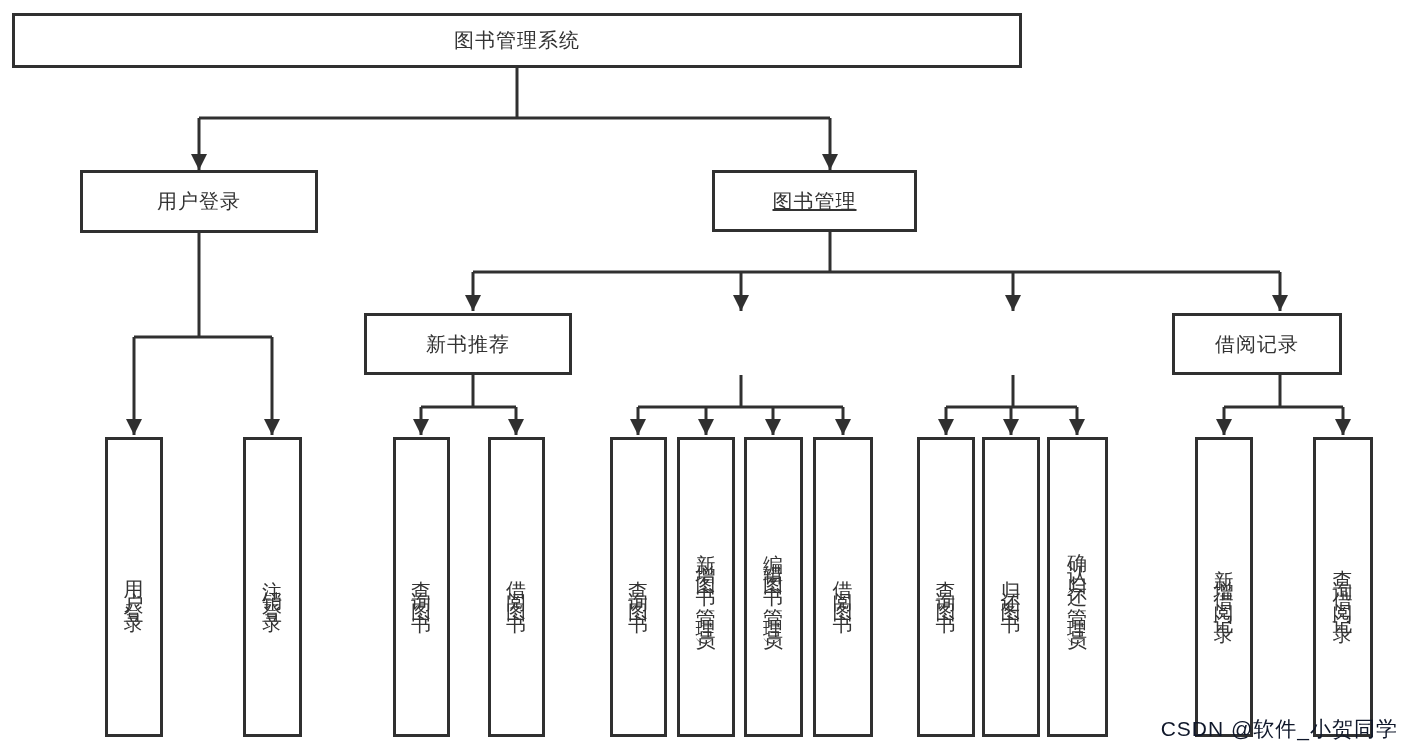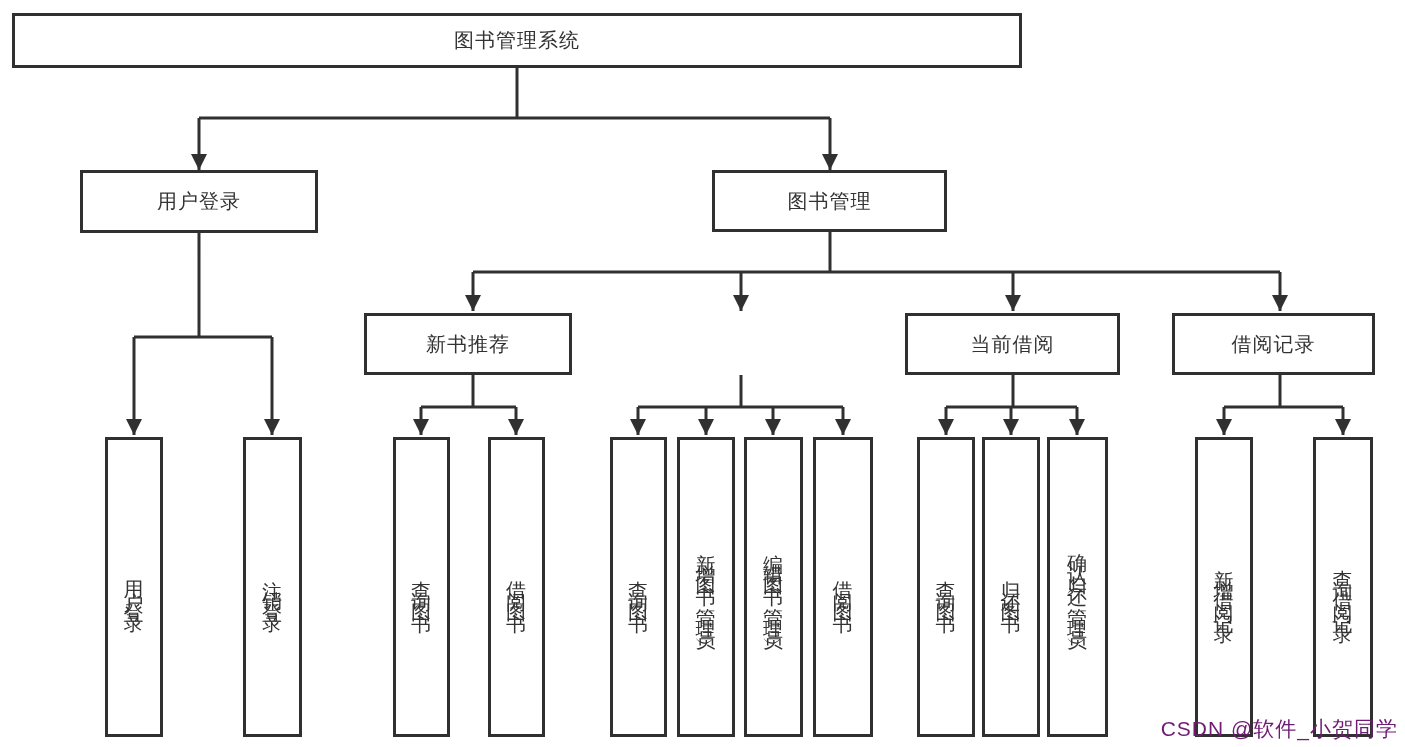--- a/index.html
+++ b/index.html
@@ -34,44 +34,44 @@
   }
   .vbox {
     writing-mode: vertical-lr;
     text-orientation: mixed;
     letter-spacing: 11px;
     line-height: 1.4;
   }
   
   .n-root   { left: 12px;   top: 13px;  width: 1010px; height: 55px; }
   .n-login  { left: 80px;   top: 170px; width: 238px;  height: 63px; }
-  .n-mgmt   { left: 712px;  top: 170px; width: 235px;  height: 62px; }
+  .n-mgmt   { left: 712px;  top: 170px; width: 205px;  height: 62px; text-decoration: underline; }
   .n-newrec { left: 364px;  top: 313px; width: 208px;  height: 62px; }
   .n-borrow { left: 633px;  top: 313px; width: 216px;  height: 62px; }
   .n-curr   { left: 905px;  top: 313px; width: 215px;  height: 62px; }
-  .n-rec    { left: 1172px; top: 313px; width: 203px;  height: 62px; }
+  .n-rec    { left: 1172px; top: 313px; width: 170px;  height: 62px; }
   .lf { top: 437px; height: 300px; }
   .lf-a1 { left: 105px;  width: 58px; }
   .lf-a2 { left: 243px;  width: 59px; }
   .lf-b1 { left: 393px;  width: 57px; }
   .lf-b2 { left: 488px;  width: 57px; }
   .lf-c1 { left: 610px;  width: 57px; }
   .lf-c2 { left: 677px;  width: 58px; }
   .lf-c3 { left: 744px;  width: 59px; }
   .lf-c4 { left: 813px;  width: 60px; }
   .lf-d1 { left: 917px;  width: 58px; }
   .lf-d2 { left: 982px;  width: 58px; }
   .lf-d3 { left: 1047px; width: 61px; }
   .lf-e1 { left: 1195px; width: 58px; }
   .lf-e2 { left: 1313px; width: 60px; }
   .watermark {
     position: absolute;
     right: 7px;
     bottom: 4px;
-    color: #701a75;
+    color: #0f172a;
     font-size: 21px;
     letter-spacing: 1px;
     white-space: nowrap;
   }
 </style>
 </head>
 <body>
 
 <div class="canvas">
 
@@ -122,21 +122,20 @@
     <line x1="1224" y1="407" x2="1224" y2="435" marker-end="url(#arrow)"></line>
     <line x1="1343" y1="407" x2="1343" y2="435" marker-end="url(#arrow)"></line>
   </svg>
 
   <div class="box n-root">图书管理系统</div>
 
   <div class="box n-login">用户登录</div>
   <div class="box n-mgmt">图书管理</div>
 
   <div class="box n-newrec">新书推荐</div>
-  <div class="box n-curr">当前借阅</div>
   <div class="box n-rec">借阅记录</div>
 
   <div class="box vbox lf lf-a1">用户登录</div>
   <div class="box vbox lf lf-a2">注销登录</div>
 
   <div class="box vbox lf lf-b1">查询图书</div>
   <div class="box vbox lf lf-b2">借阅图书</div>
 
   <div class="box vbox lf lf-c1">查询图书</div>
   <div class="box vbox lf lf-c2">新增图书（管理员）</div>

